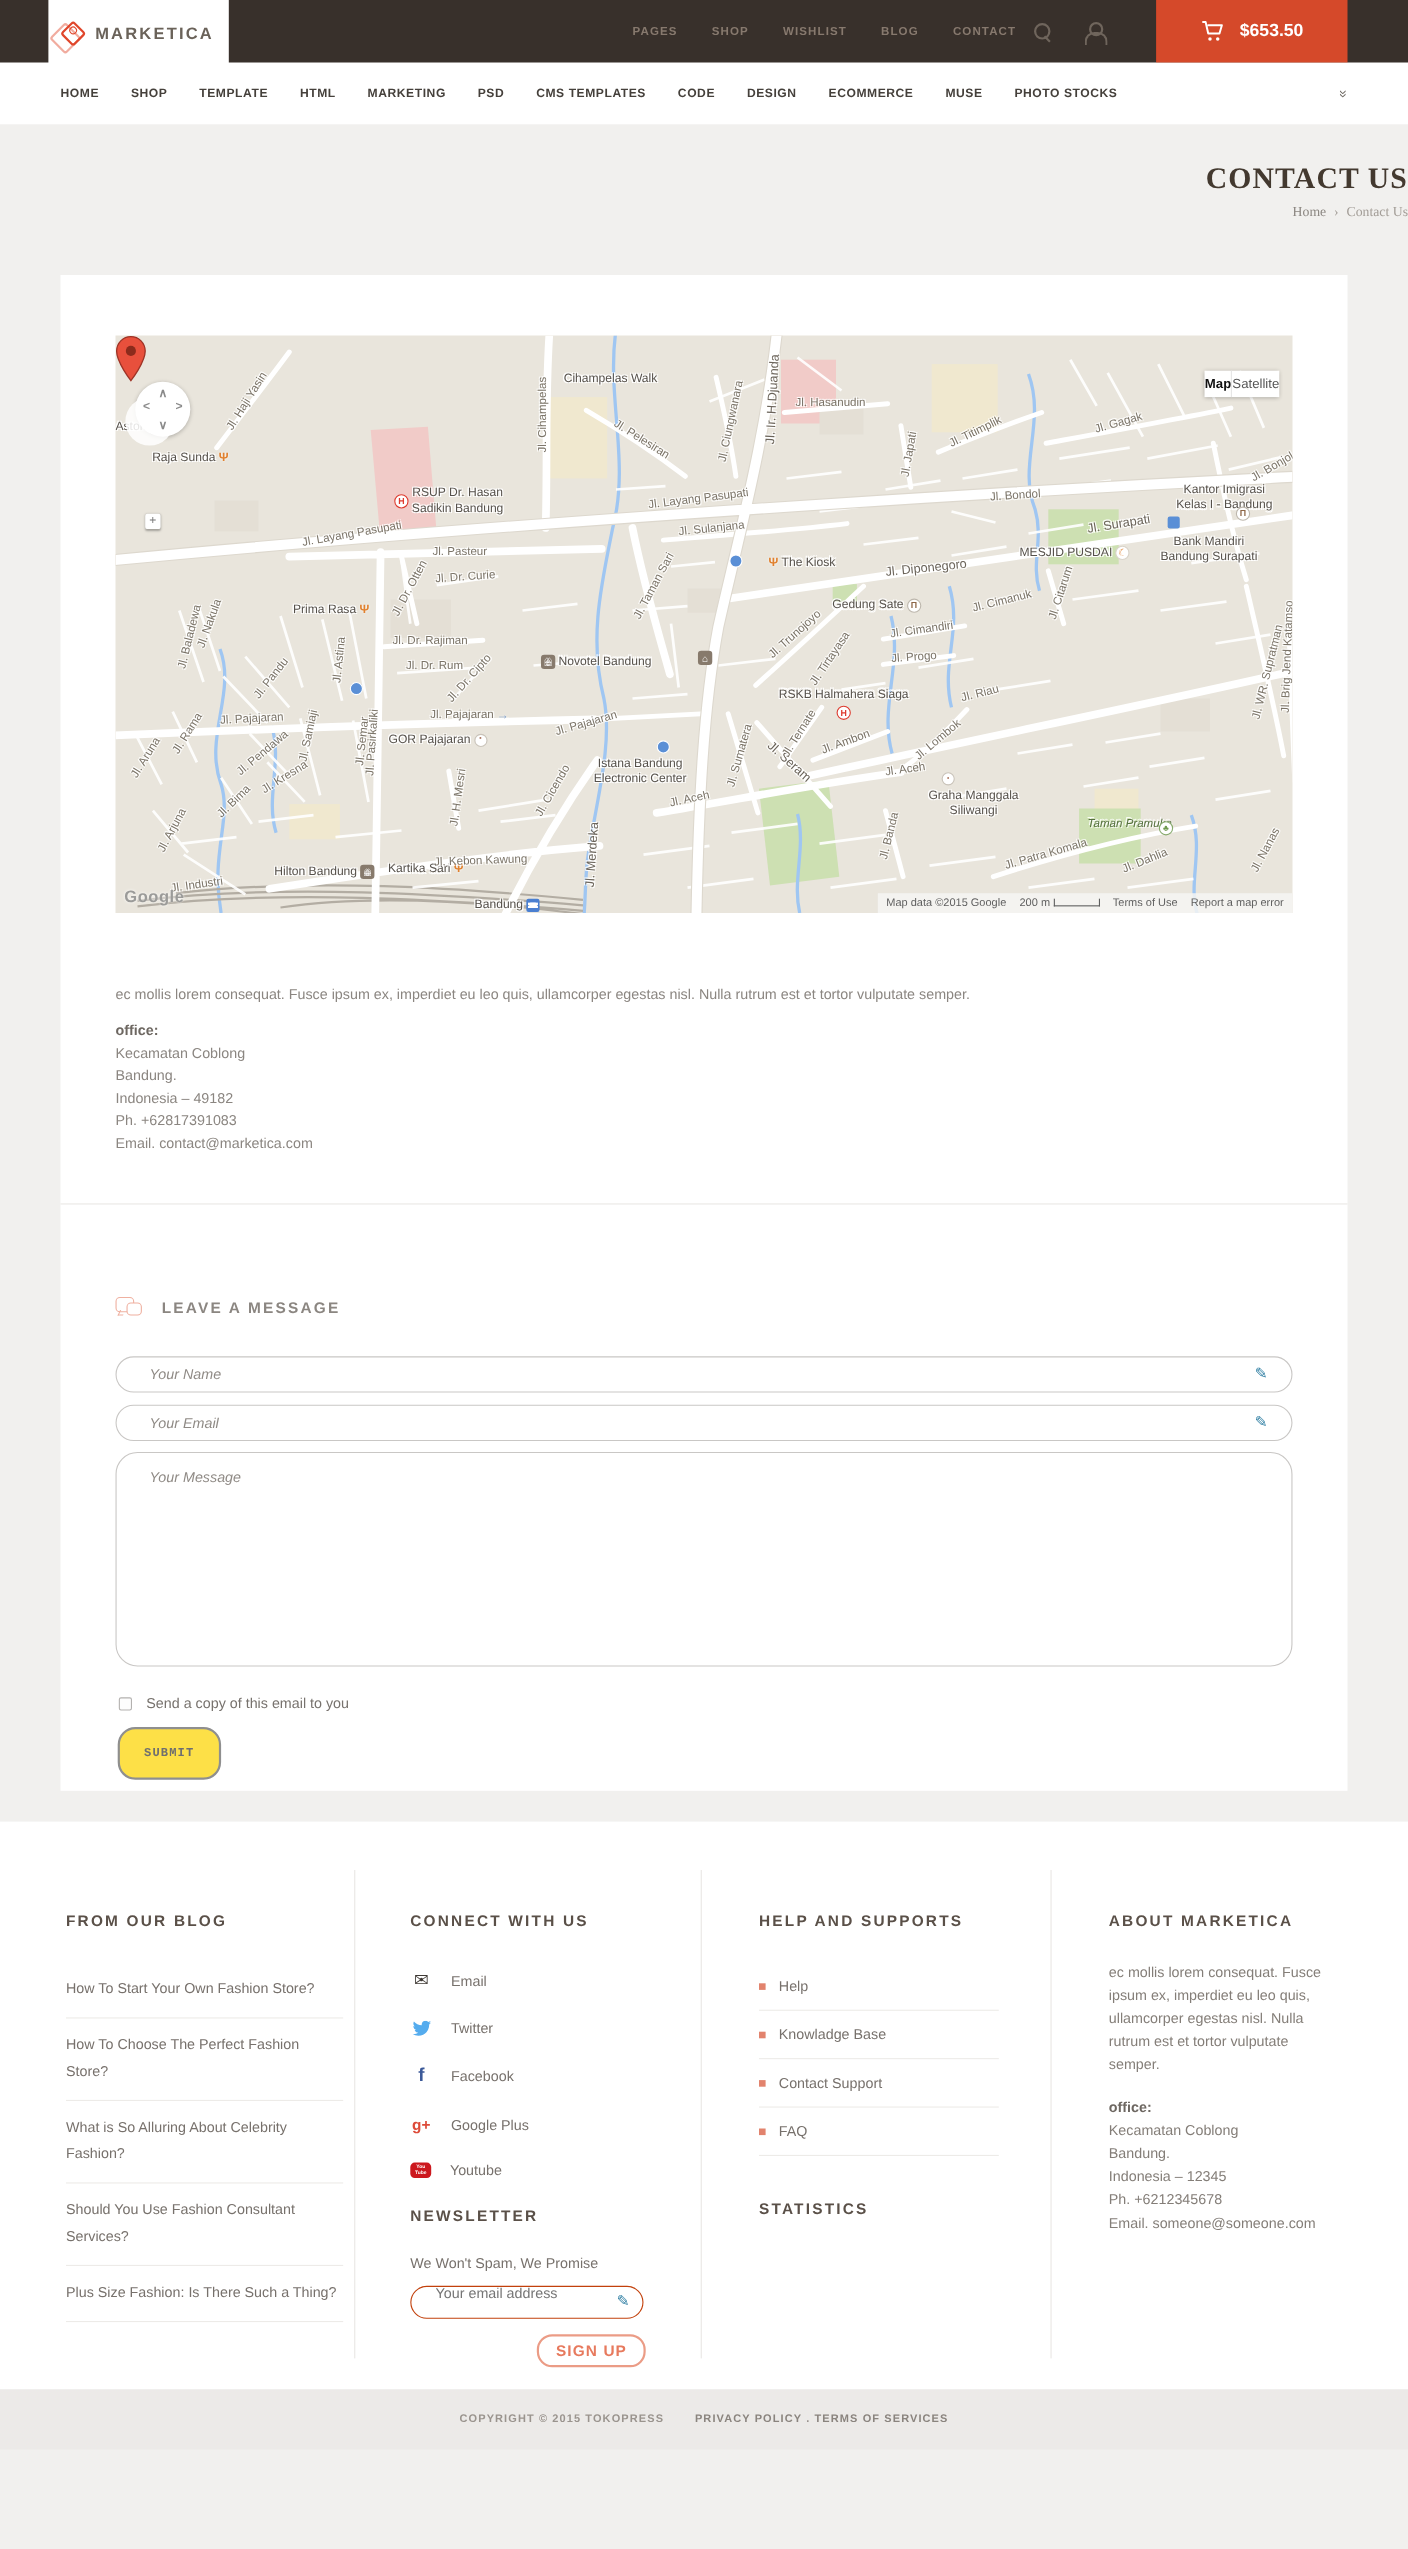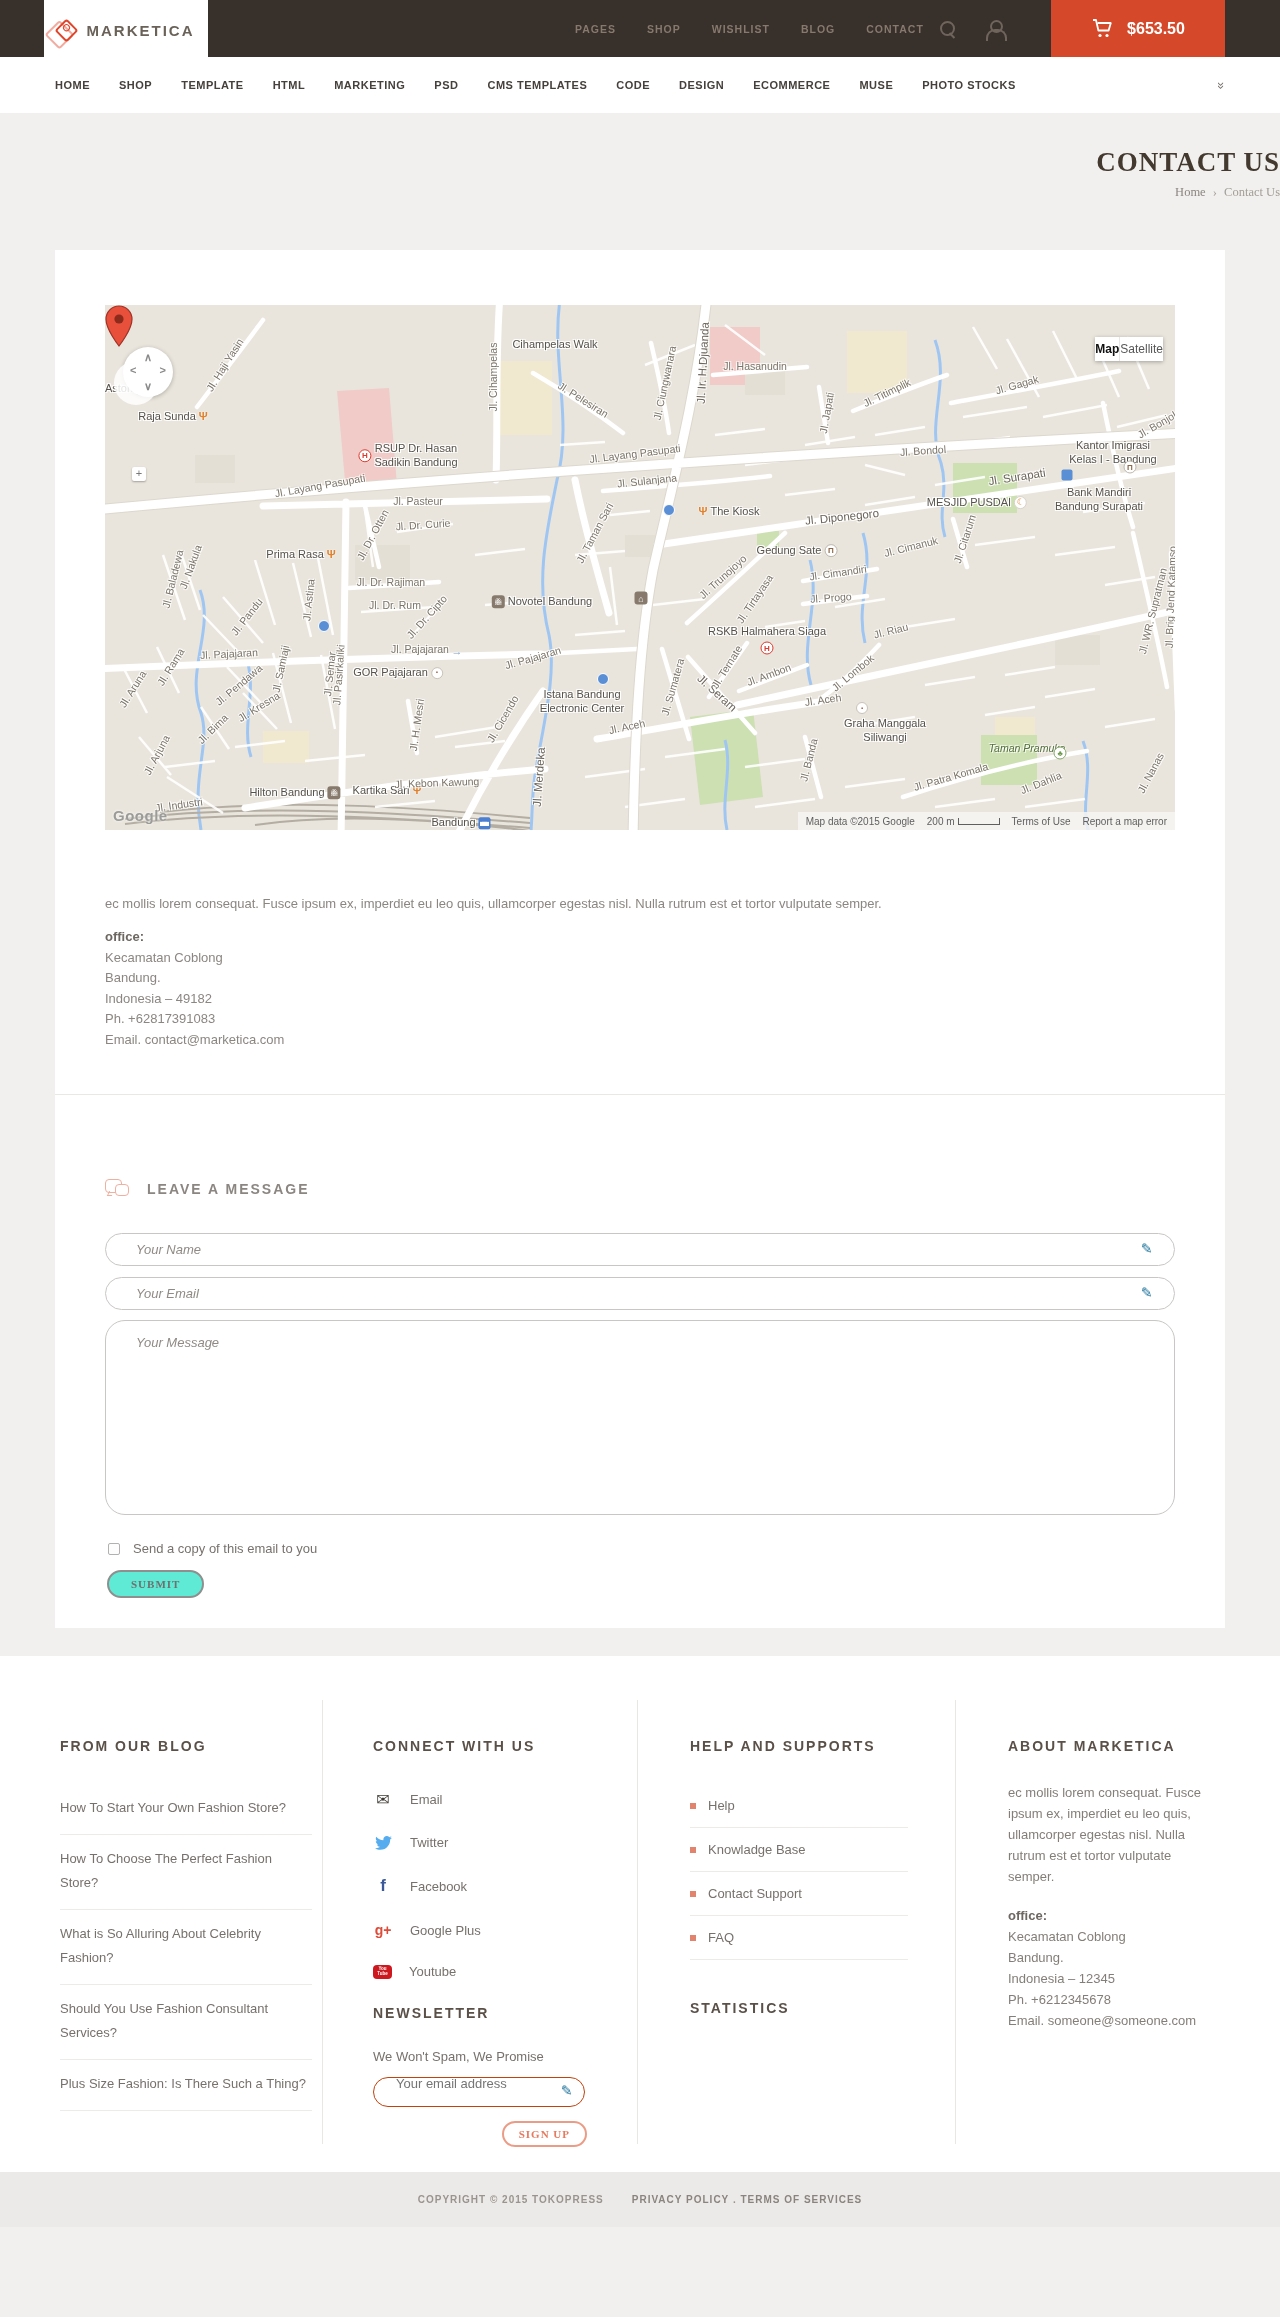--- a/index.html
+++ b/index.html
@@ -111,22 +111,22 @@
   .pill-wrap.first { margin-top: 34px; }
   .pill-input { width: 100%; height: 33px; border: 1px solid #c9c7c5; border-radius: 17px; padding: 0 45px 0 30px;
                 font-family: "Liberation Sans", sans-serif; font-size: 13px; color: #6d6761; background: #fff; outline: none; }
   .pill-input::placeholder, .msg-area::placeholder { font-style: italic; color: #8f8a85; opacity: 1; }
   .pen { position: absolute; right: 22px; top: 7px; color: #2b7ca1; font-size: 14px; transform: rotate(-90deg) scaleX(-1); pointer-events: none; }
   .msg-area { display: block; width: 100%; height: 195px; margin-top: 10px; border: 1px solid #c9c7c5; border-radius: 20px;
               padding: 14px 30px; font-family: "Liberation Sans", sans-serif; font-size: 13px; color: #6d6761; resize: none; outline: none; }
   .cb-row { margin-top: 26px; display: flex; align-items: center; gap: 13px; padding-left: 3px; }
   .cb { appearance: none; -webkit-appearance: none; width: 12px; height: 12px; border: 1px solid #b3b1af; border-radius: 2px; background: #fdfdfd; cursor: pointer; }
   .cb-label { font-size: 13px; color: #77726d; }
-  .submit-btn { margin-top: 14px; margin-left: 2px; display: inline-block; background: #5eead4; border: 2px solid #8f8f8f; border-radius: 16px;
-                padding: 6px 22px; font-family: Liberation Serif, serif; font-size: 11px; font-weight: bold; letter-spacing: 1px; color: #6f6f6f; cursor: pointer; }
+  .submit-btn { margin-top: 14px; margin-left: 2px; display: inline-block; background: #fde047; border: 2px solid #8f8f8f; border-radius: 16px;
+                padding: 16px 22px; font-family: Liberation Mono, monospace; font-size: 11px; font-weight: bold; letter-spacing: 1px; color: #6f6f6f; cursor: pointer; }
 
   
   .footer { position: relative; margin-top: 28px; height: 516px; background: #fff; font-size: 13px; }
   .fcol { position: absolute; top: 0; }
   .fcol h3 { padding-top: 82px; font-size: 14px; font-weight: bold; letter-spacing: 2px; color: #5a5048; }
   .col-blog { left: 60px; width: 252px; }
   .col-connect { left: 373px; width: 214px; }
   .col-help { left: 690px; width: 218px; }
   .col-about { left: 1008px; width: 196px; }
   .vdiv { position: absolute; top: 44px; bottom: 28px; width: 1px; background: #e9e7e4; }
@@ -144,21 +144,21 @@
   .sic-gplus { color: #dd4b39; font-weight: bold; font-size: 14px; }
   .sic-youtube { width: 19px; height: 14px; background: #cc181e; border-radius: 4px; color: #fff; font-size: 4.5px; font-weight: bold;
                  line-height: 1.1; text-align: center; display: inline-flex; align-items: center; justify-content: center; white-space: pre-line; }
   .nl-head { margin-top: 14px; }
   .nl-tag { margin-top: 28px; color: #77716c; }
   .nl-wrap { position: relative; margin-top: 12px; }
   .nl-input { width: 212px; height: 30px; border: 1px solid #c2410c; border-radius: 15px; padding: 0 34px 16px 22px;
               font-family: "Liberation Sans", sans-serif; font-size: 13px; outline: none; }
   .nl-wrap .pen { right: 14px; top: 6px; }
   .signup-btn { display: block; margin: 14px 0 0 auto; background: #fff; border: 2px solid #eb9c86; border-radius: 14px; padding: 5px 15px;
-                font-family: Liberation Serif, serif; font-size: 11px; font-weight: bold; letter-spacing: 1px; color: #e77a5e; cursor: pointer; }
+                font-family: Liberation Sans, sans-serif; font-size: 14px; font-weight: bold; letter-spacing: 1px; color: #e77a5e; cursor: pointer; }
 
   .help-list { margin-top: 30px; list-style: none; }
   .help-list li { display: flex; align-items: center; gap: 12px; padding: 14px 0; border-bottom: 1px solid #edebe8; color: #77716c; cursor: pointer; }
   .bullet { width: 6px; height: 6px; background: #e2836d; flex: none; }
   .stats-head { margin-top: 40px; }
   .stat-label { margin-top: 24px; color: #8b857f; }
   .stat-value { margin-top: 8px; font-size: 24px; font-weight: bold; color: #ec8a71; }
 
   .about-text { margin-top: 28px; line-height: 1.62; color: #847e78; }
   .about-office { margin-top: 18px; line-height: 1.62; color: #847e78; }

